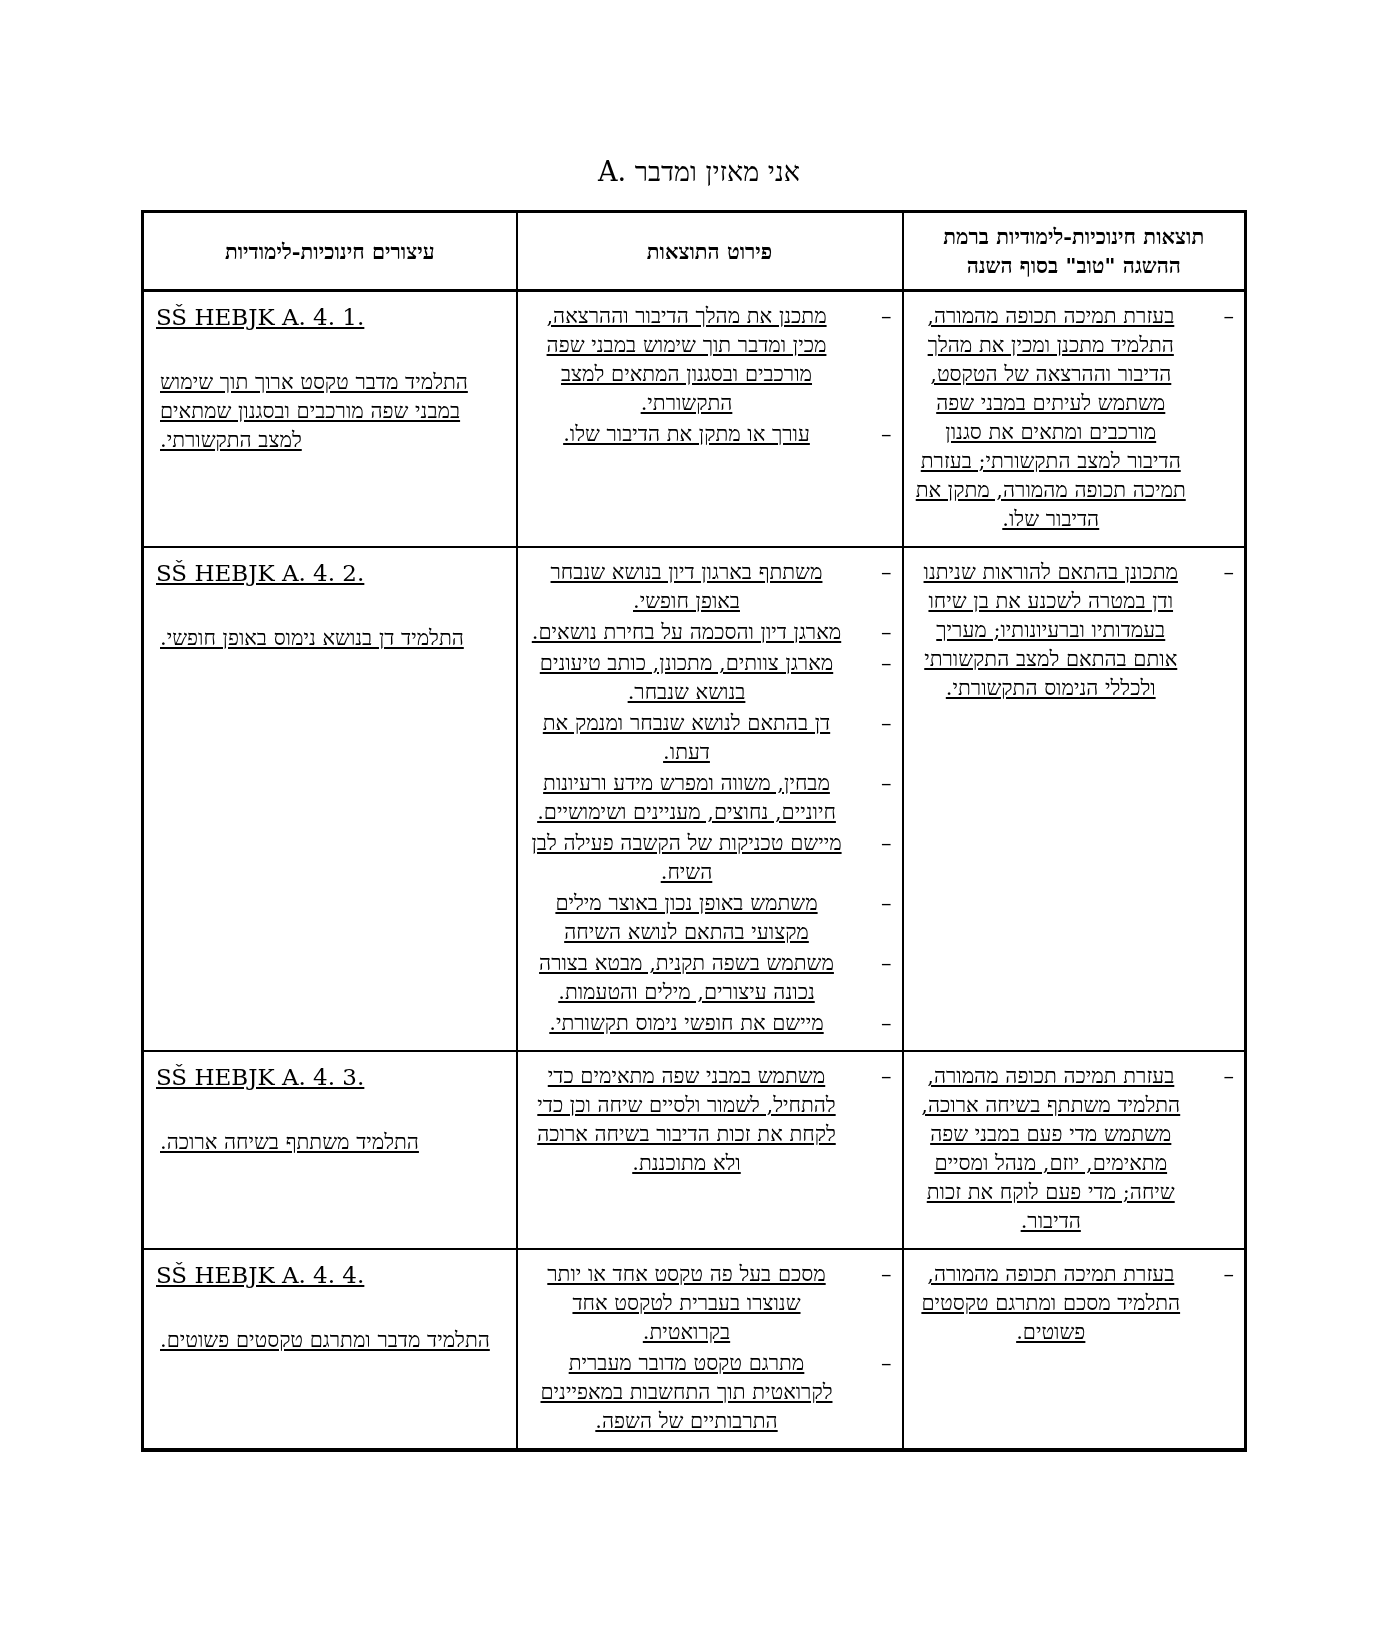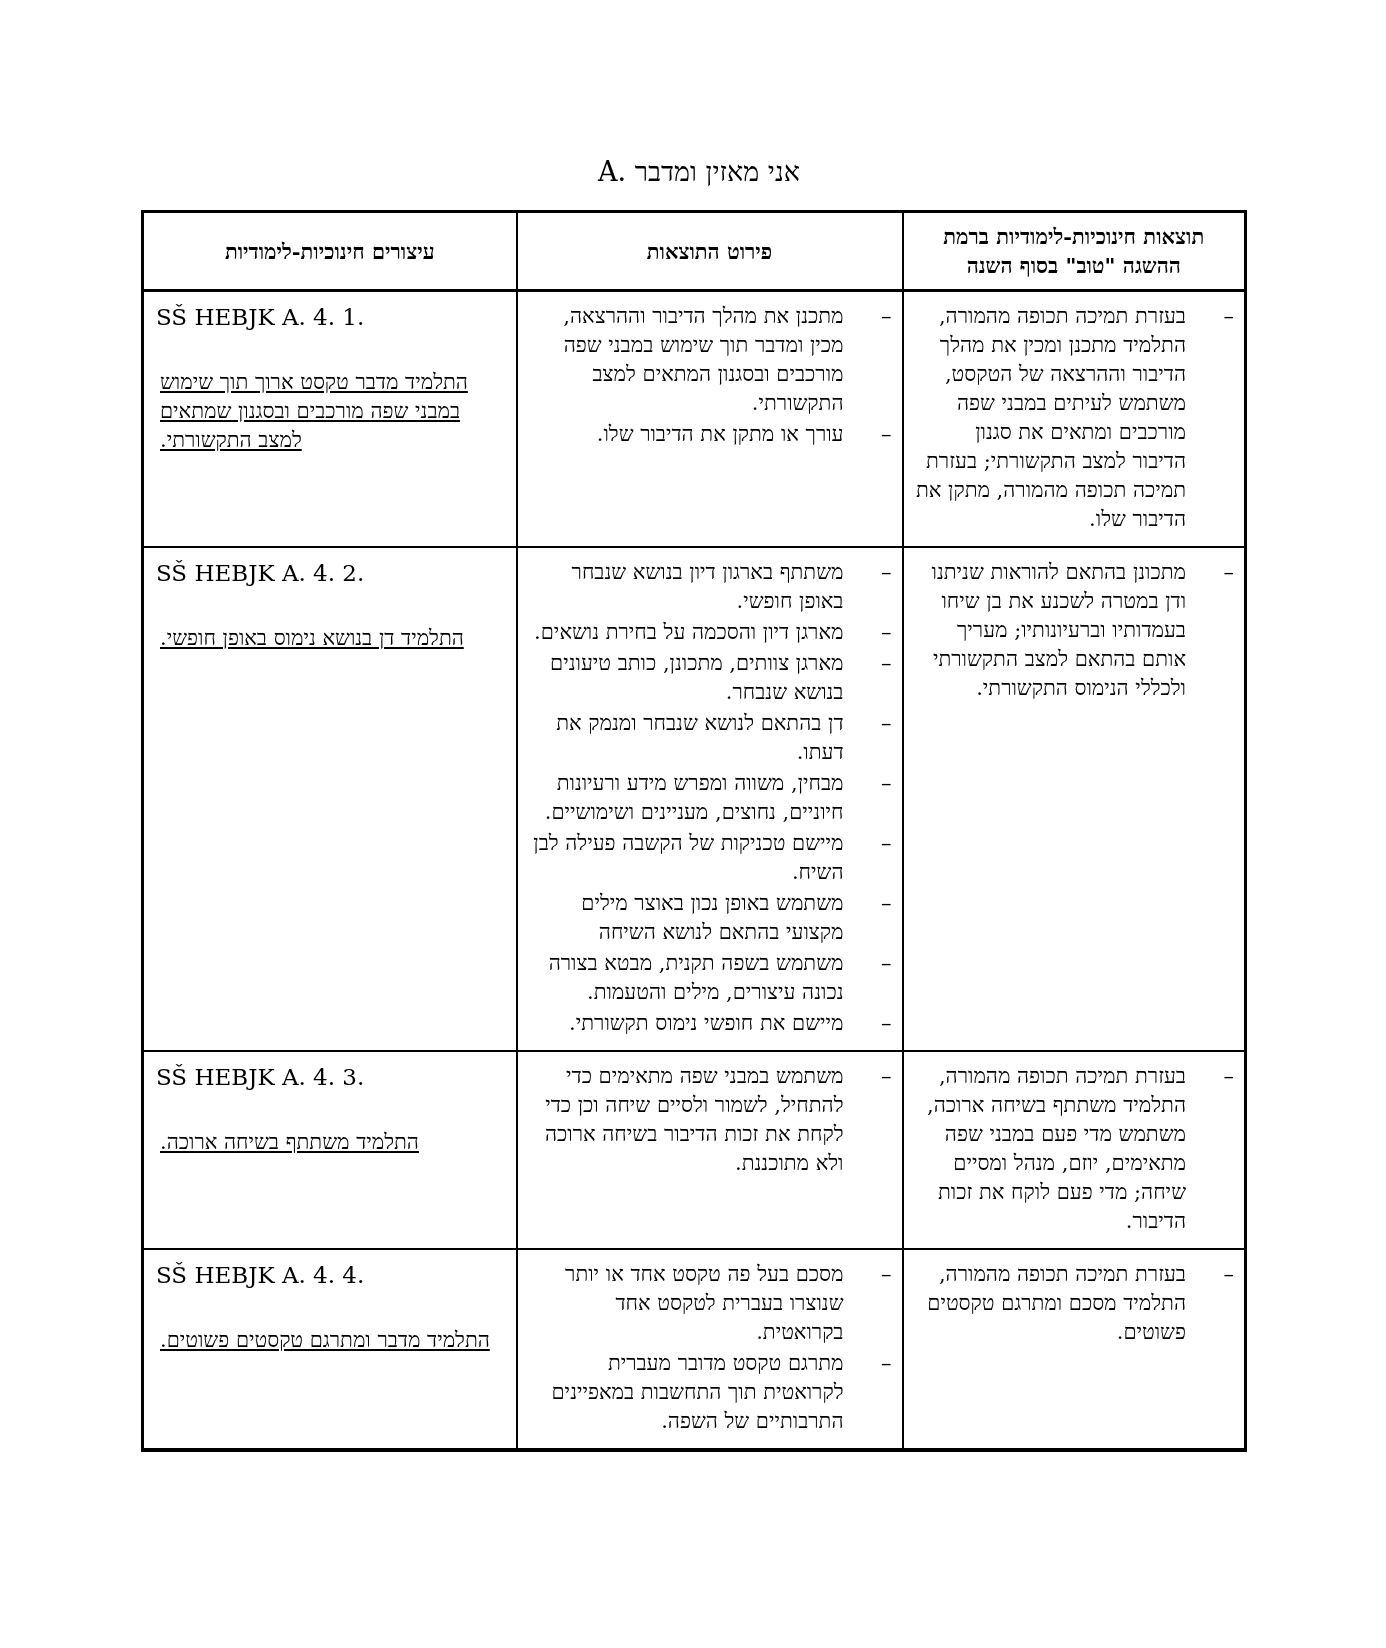--- a/index.html
+++ b/index.html
@@ -65,27 +65,30 @@
   }
   .bullet:last-child { margin-bottom: 0; }
   .dash {
     flex: 0 0 auto;
     width: 22px;
     margin-left: 26px;
     text-align: right;
   }
   .bullet-text {
     flex: 1 1 auto;
+    text-align: center;
+    text-decoration: underline;
   }
   .code {
     direction: ltr;
     text-align: left;
     font-size: 23px;
     line-height: 30px;
     white-space: nowrap;
+    text-decoration: underline;
   }
   .outcome-text {
     margin-top: 36px;
     text-align: left;
     padding-left: 4px;
     text-decoration: underline;
   }
 </style>
 </head>
 <body>

